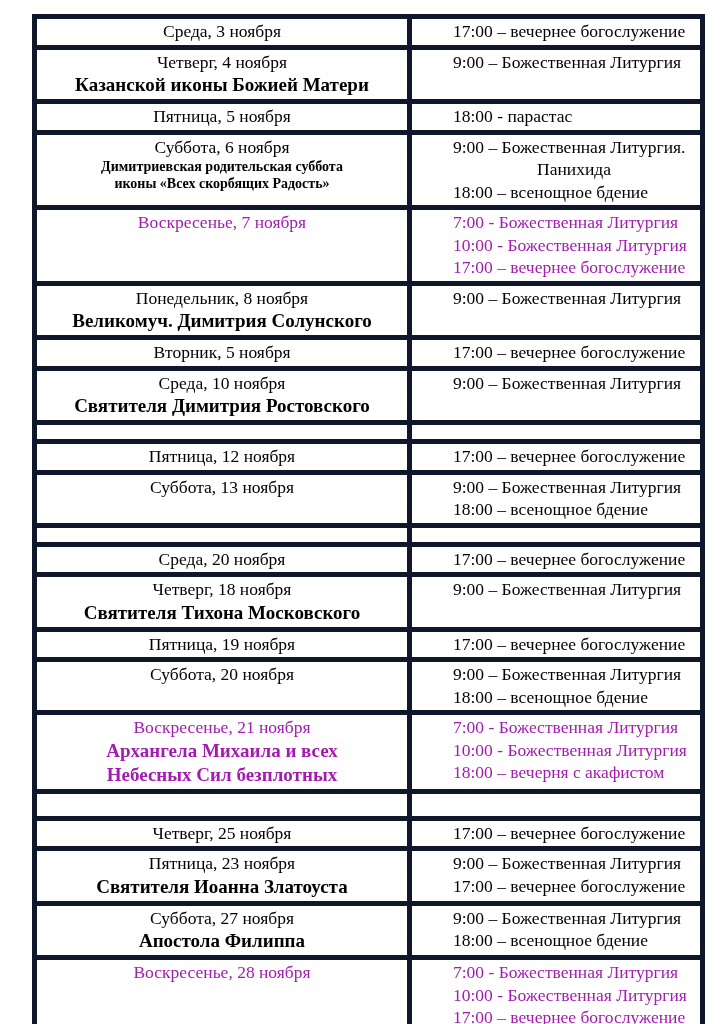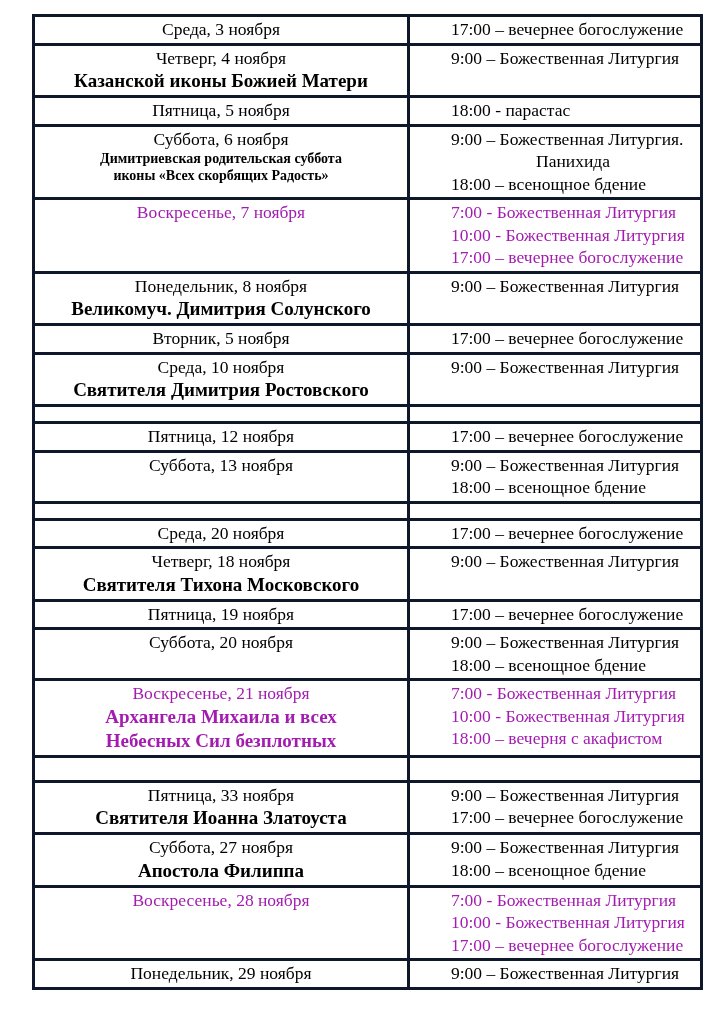--- a/index.html
+++ b/index.html
@@ -20,21 +20,21 @@
     left: 32px;
     top: 14px;
     width: 668px;
   }
   table.schedule {
     border-collapse: collapse;
     table-layout: fixed;
     width: 668px;
   }
   table.schedule td {
-    border: 3px solid #0f172a;
+    border: 5px solid #0f172a;
     padding: 0;
     vertical-align: top;
   }
   col.col-date  { width: 375px; }
   col.col-serv  { width: 293px; }
 
   .cell-inner {
     padding: 1px 5px 2px 5px;
   }
   .line {
@@ -284,21 +284,33 @@
             </div>
           </td>
         </tr>
         <tr>
           <td class="spacer-cell tall"></td>
           <td class="spacer-cell tall"></td>
         </tr>
         <tr>
           <td class="date">
             <div class="cell-inner">
-              <div class="line ">Пятница, 33 ноября</div>
+              <div class="line ">Четверг, 25 ноября</div>
+            </div>
+          </td>
+          <td class="serv">
+            <div class="cell-inner">
+              <div class="line">17:00 – вечернее богослужение</div>
+            </div>
+          </td>
+        </tr>
+        <tr>
+          <td class="date">
+            <div class="cell-inner">
+              <div class="line ">Пятница, 23 ноября</div>
               <div class="line bold-lg">Святителя Иоанна Златоуста</div>
             </div>
           </td>
           <td class="serv">
             <div class="cell-inner">
               <div class="line">9:00 – Божественная Литургия</div>
               <div class="line">17:00 – вечернее богослужение</div>
             </div>
           </td>
         </tr>

